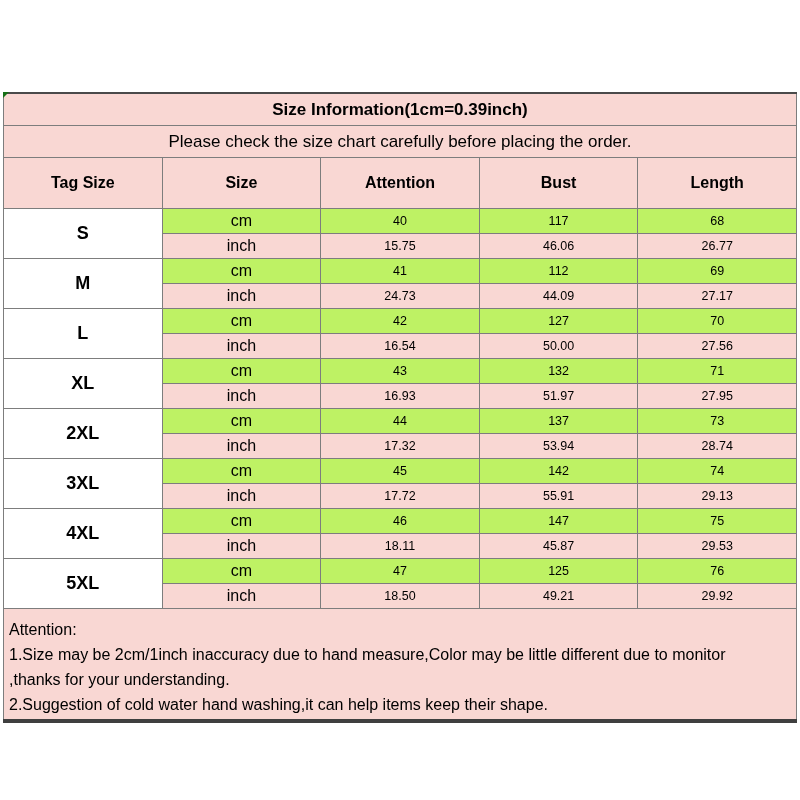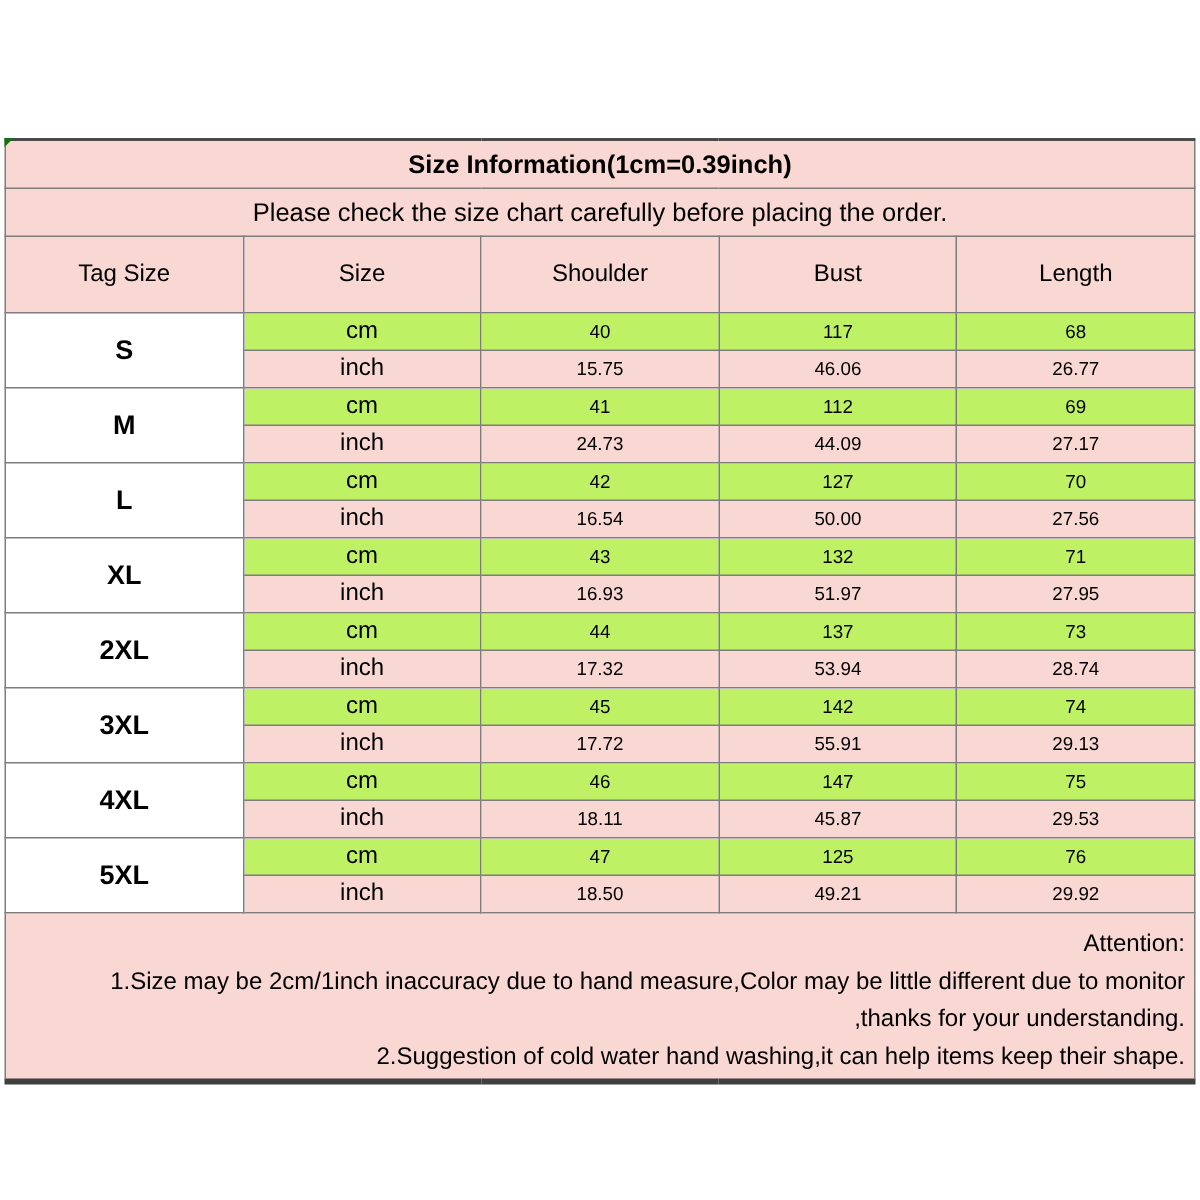--- a/index.html
+++ b/index.html
@@ -13,28 +13,28 @@
     position:absolute;left:3px;top:92px;width:794px;
     border-collapse:collapse;table-layout:fixed;
     border:1px solid #555555;border-top:2px solid #4a4a4a;
   }
   .size-table td{
     border:1px solid #7d7d7d;text-align:center;padding:0;
     overflow:hidden;white-space:nowrap;
   }
   .title-row td{background:var(--pink);font-weight:bold;font-size:17px;height:31px;margin-left:44px;}
   .subtitle-row td{background:var(--pink);font-size:17px;height:31px;}
-  .colhead-row td{background:var(--pink);font-weight:normal;font-size:16px;height:50px;}
+  .colhead-row td{background:var(--pink);font-weight:bold;font-size:16px;height:50px;}
   .row-cm td{background:#bef264;height:24px;}
   .row-inch td{background:var(--pink);height:24px;}
   .size-table td.tag{background:#ffffff;font-weight:bold;font-size:18px;}
   .size-table td.unit{font-size:16px;}
   .size-table td.val{font-size:12.5px;}
   .attention-row td{
-    background:var(--pink);text-align:right;vertical-align:top;
+    background:var(--pink);text-align:left;vertical-align:top;
     font-size:16px;height:100px;padding:8px 6px 2px 5px;
     border-bottom:4px solid #3f3f3f;white-space:normal;
   }
   .attention-row div{line-height:25px;}
   .green-mark{
     position:absolute;left:3px;top:92px;width:0;height:0;z-index:3;
     border-top:6px solid #166f16;border-right:6px solid transparent;
   }
 </style>
 </head>
@@ -54,21 +54,21 @@
     <tbody>
       <tr class="title-row">
         <td colspan="5">Size Information(1cm=0.39inch)</td>
       </tr>
       <tr class="subtitle-row">
         <td colspan="5">Please check the size chart carefully before placing the order.</td>
       </tr>
       <tr class="colhead-row">
         <td>Tag Size</td>
         <td>Size</td>
-        <td>Shoulder</td>
+        <td>Attention</td>
         <td>Bust</td>
         <td>Length</td>
       </tr>
     </tbody>
     <tbody id="rows">
         <tr class="row-cm">
           <td class="tag" rowspan="2">S</td>
           <td class="unit">cm</td>
           <td class="val">40</td>
           <td class="val">117</td>

